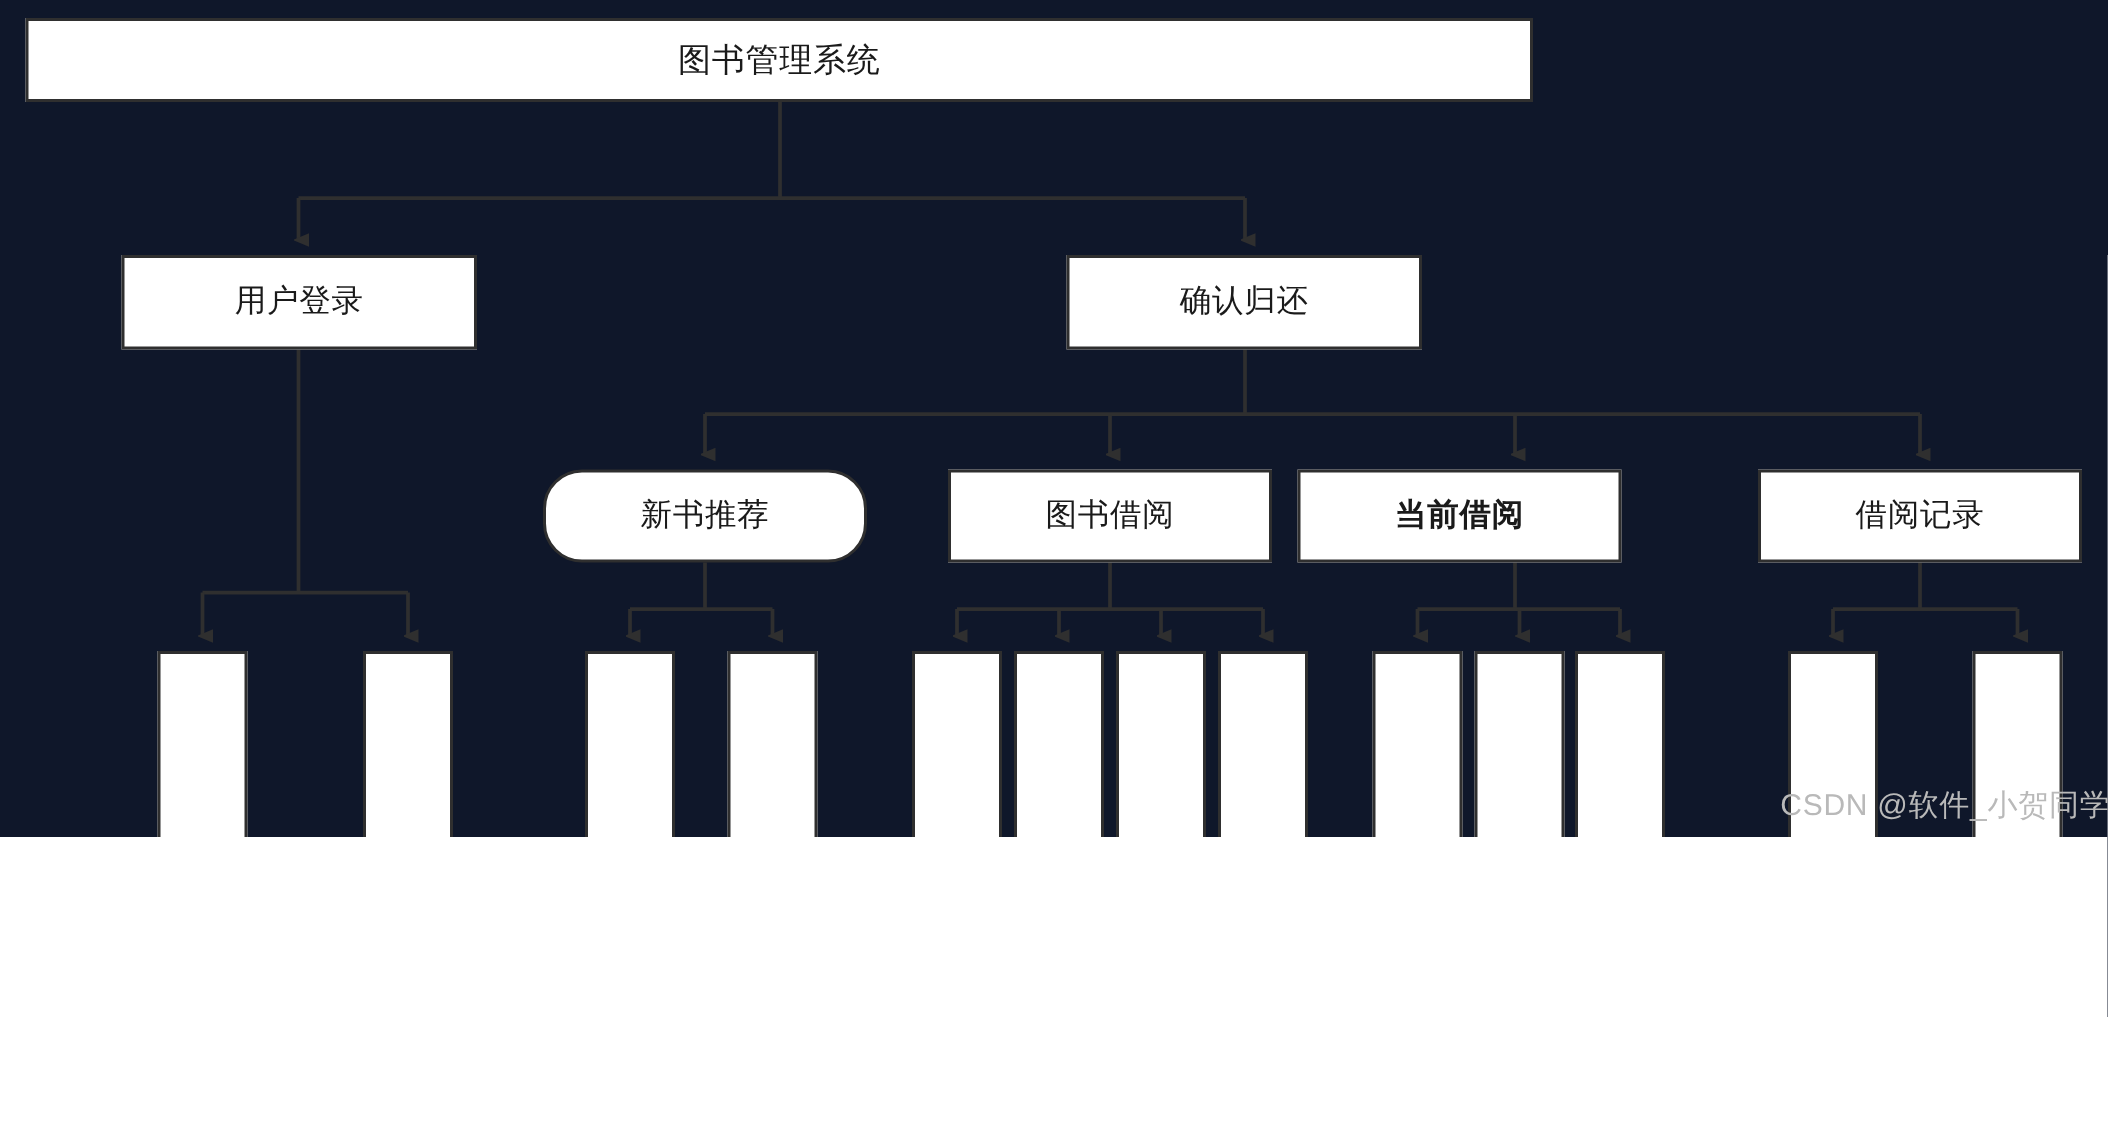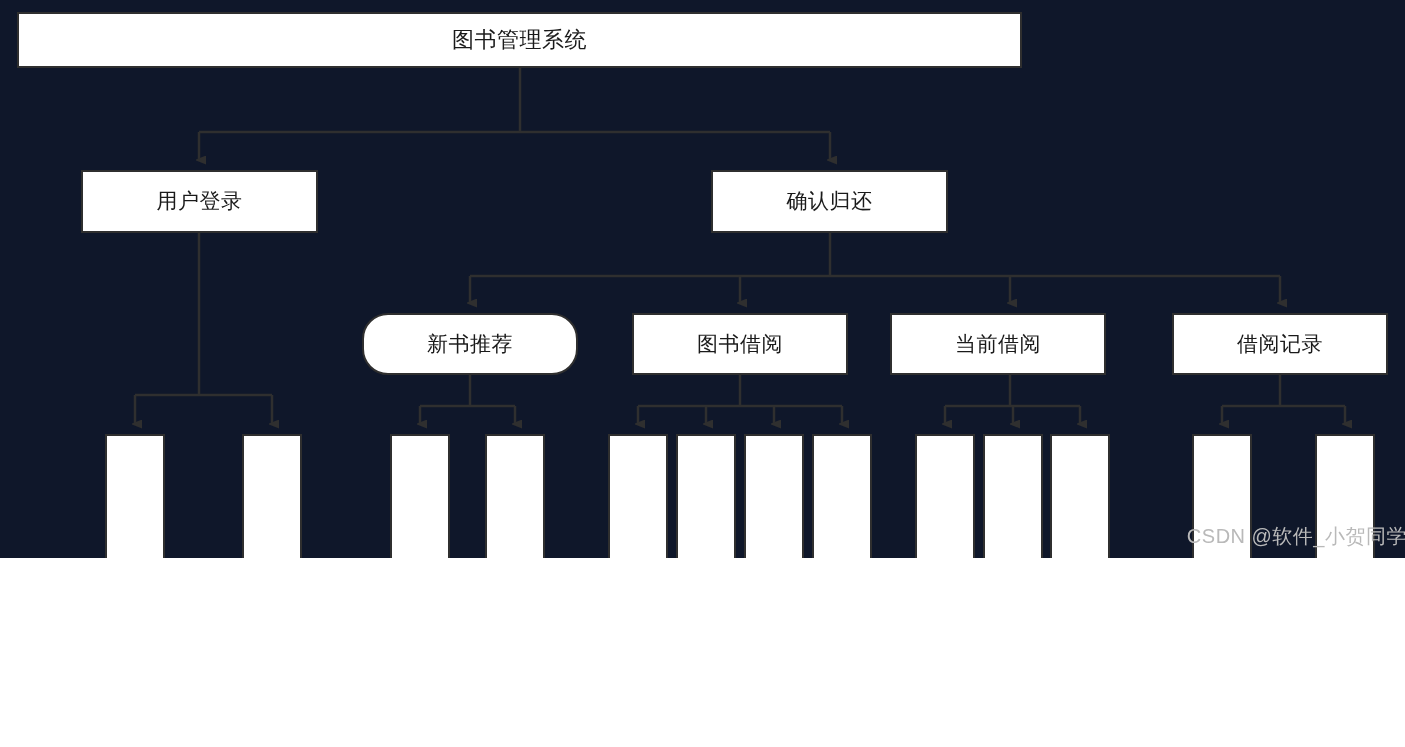--- a/index.html
+++ b/index.html
@@ -133,21 +133,21 @@
   <div class="node" style="left:711px; top:170px; width:237px; height:63px;">
     <span class="label">确认归还</span>
   </div>
 
   <div class="node" style="left:362px; top:313px; width:216px; height:62px;border-radius:26px;">
     <span class="label">新书推荐</span>
   </div>
   <div class="node" style="left:632px; top:313px; width:216px; height:62px;">
     <span class="label">图书借阅</span>
   </div>
-  <div class="node" style="left:890px; top:313px; width:216px; height:62px;">
+  <div class="node" style="left:865px; top:313px; width:216px; height:62px;font-weight:bold;">
     <span class="label">当前借阅</span>
   </div>
   <div class="node" style="left:1172px; top:313px; width:216px; height:62px;text-align:right;">
     <span class="label">借阅记录</span>
   </div>
 
   <div class="node leaf" style="left:105px; top:434px; width:60px; height:300px;">
     <span class="label">用户登录</span>
   </div>
   <div class="node leaf" style="left:242px; top:434px; width:60px; height:300px;">

